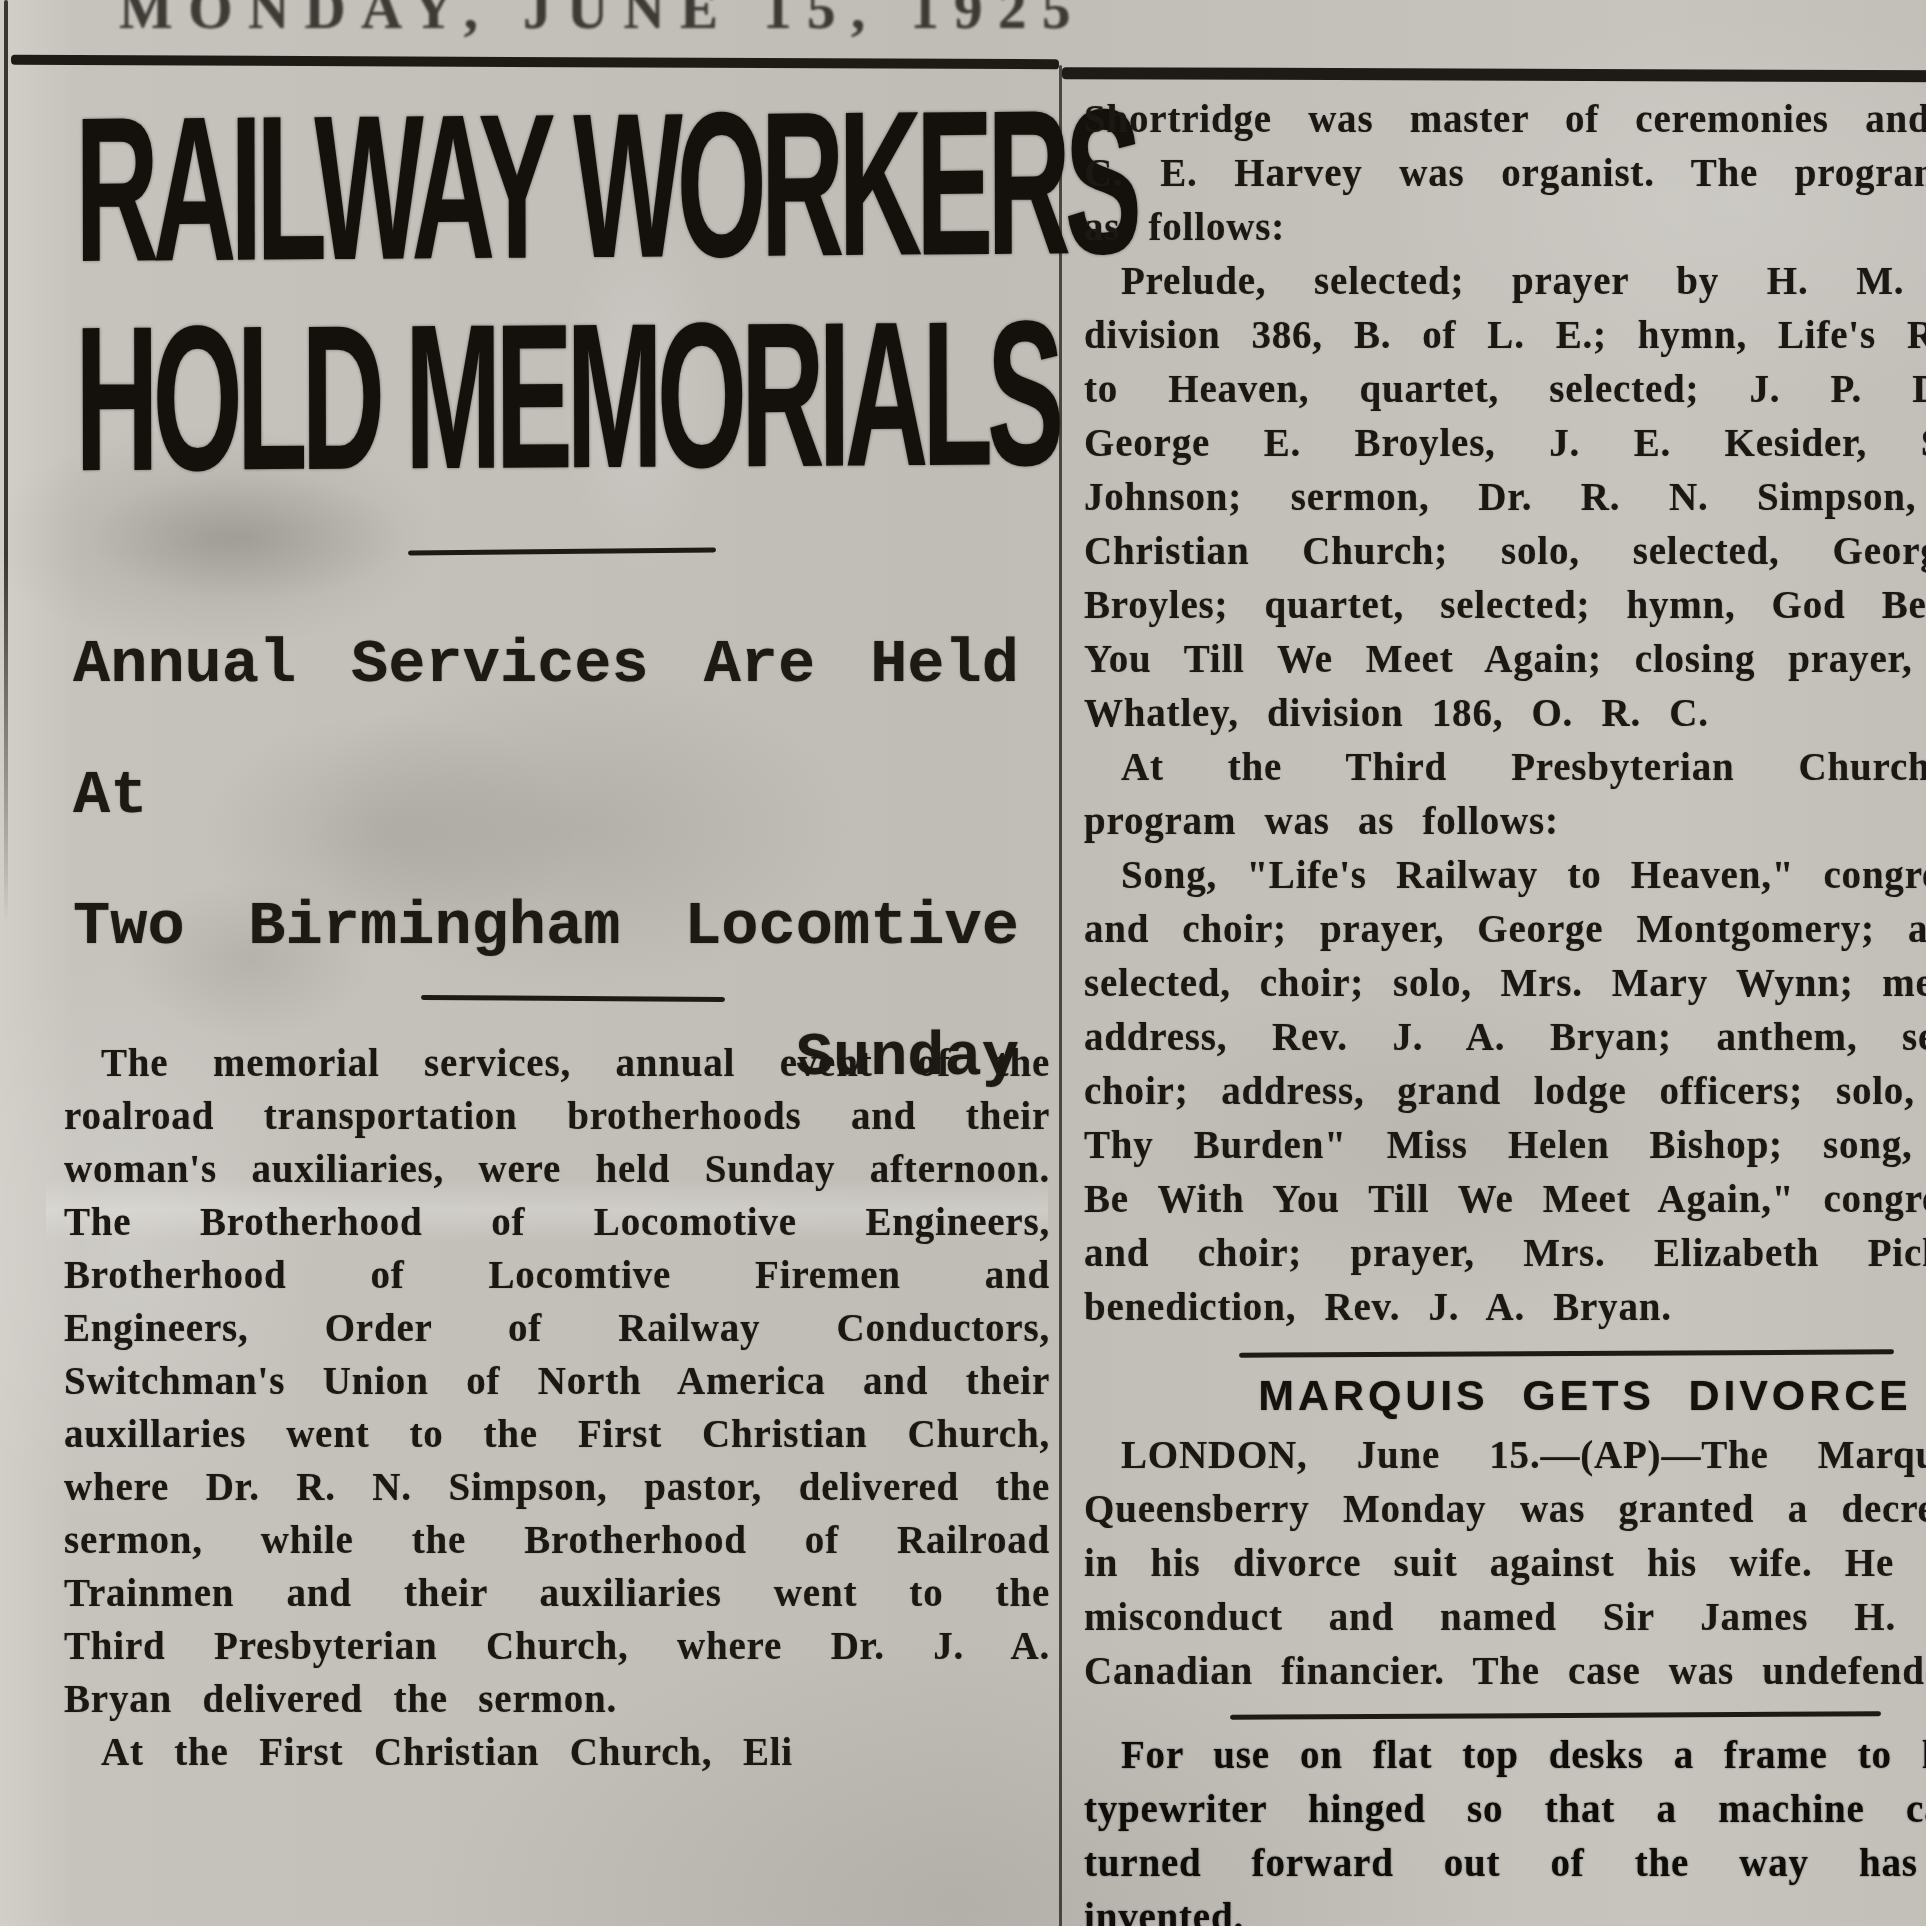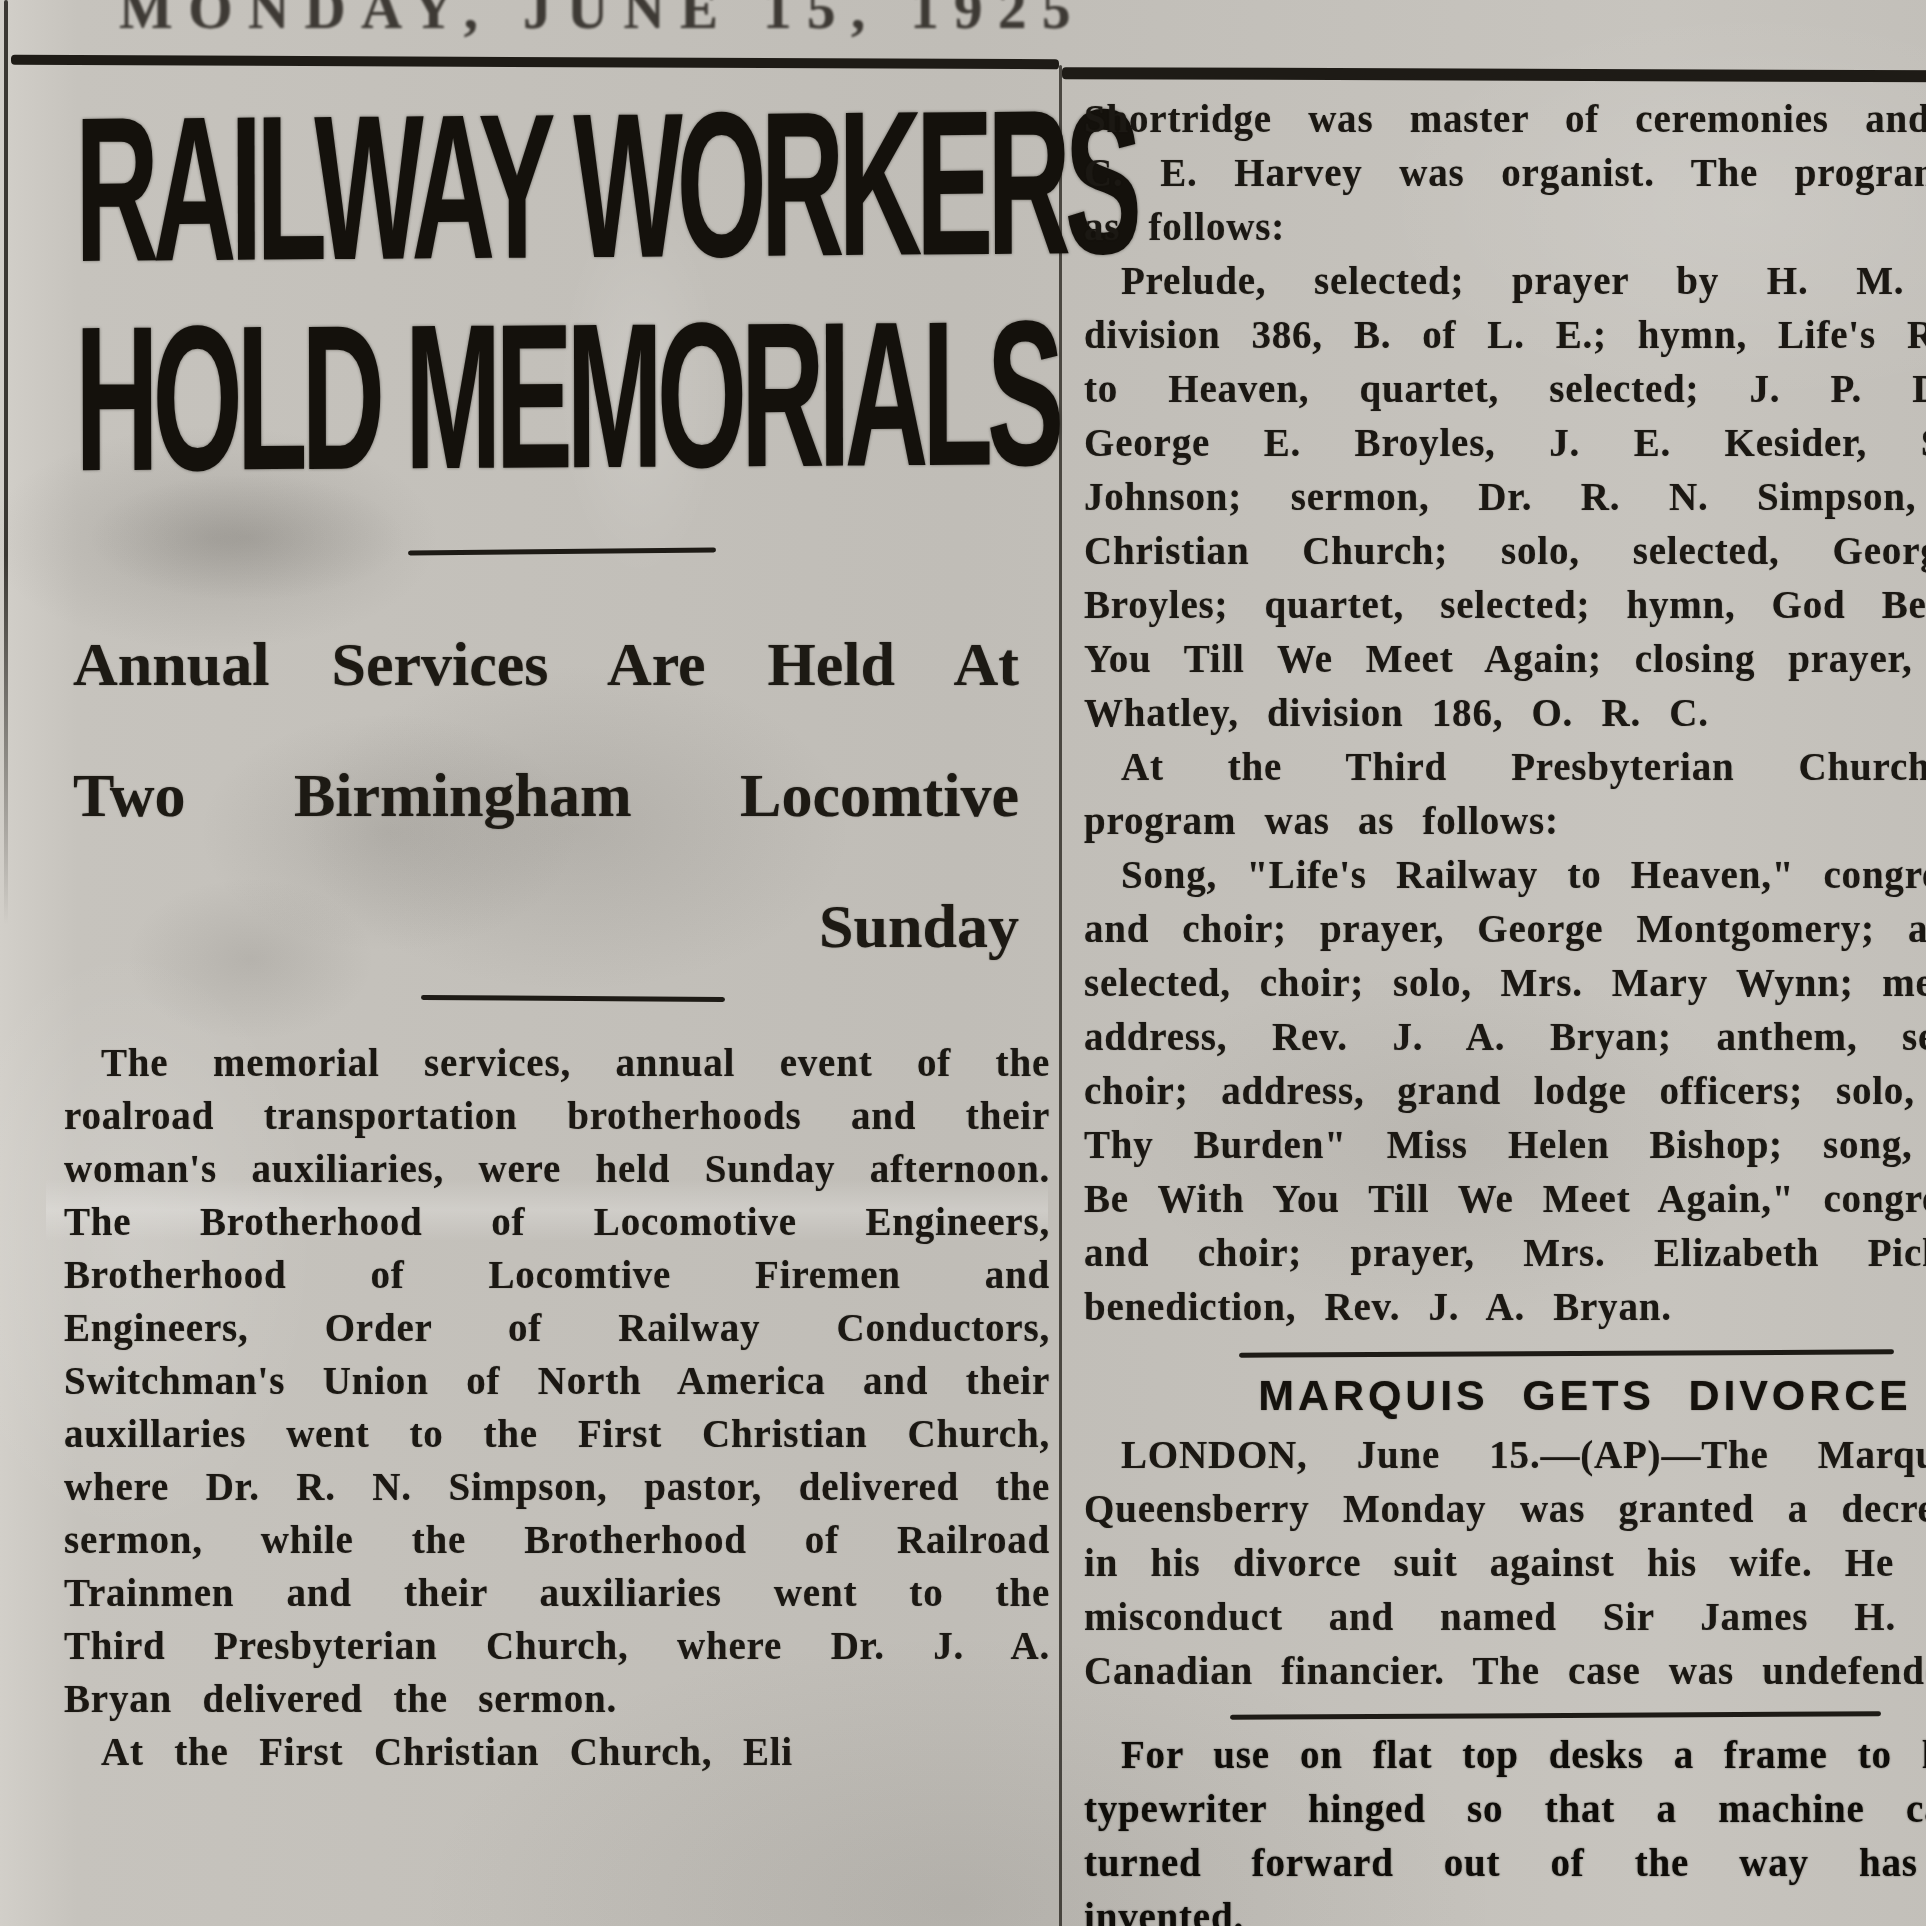--- a/index.html
+++ b/index.html
@@ -52,21 +52,21 @@
     letter-spacing: -6.2px; color: #14110c;
     text-shadow: 0 0 2.3px rgba(20,17,12,0.5);
     white-space: nowrap;
   }
   .headline .l1 { text-align: left; transform: rotate(-0.25deg); }
   .headline .l2 { text-align: center; transform: rotate(-0.2deg); }
 
   
   .subhead {
     position: absolute; left: 73px; top: 599px; width: 946px;
-    font-family: Liberation Serif, serif;
+    font-family: Liberation Mono, monospace;
     font-weight: 700; font-size: 62px; line-height: 131px;
     color: #1d1a14; text-shadow: 0 0 1.5px rgba(29,26,20,0.5);
   }
   .subhead .just { text-align: justify; text-align-last: justify; }
   .subhead .cent { text-align: right; }
 
   
   .col {
     position: absolute;
     text-align: justify;

